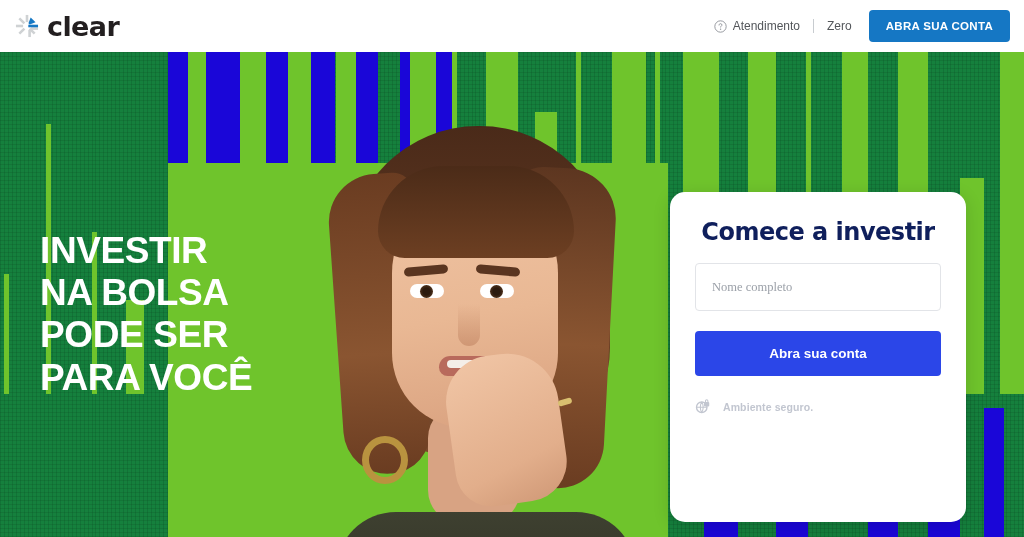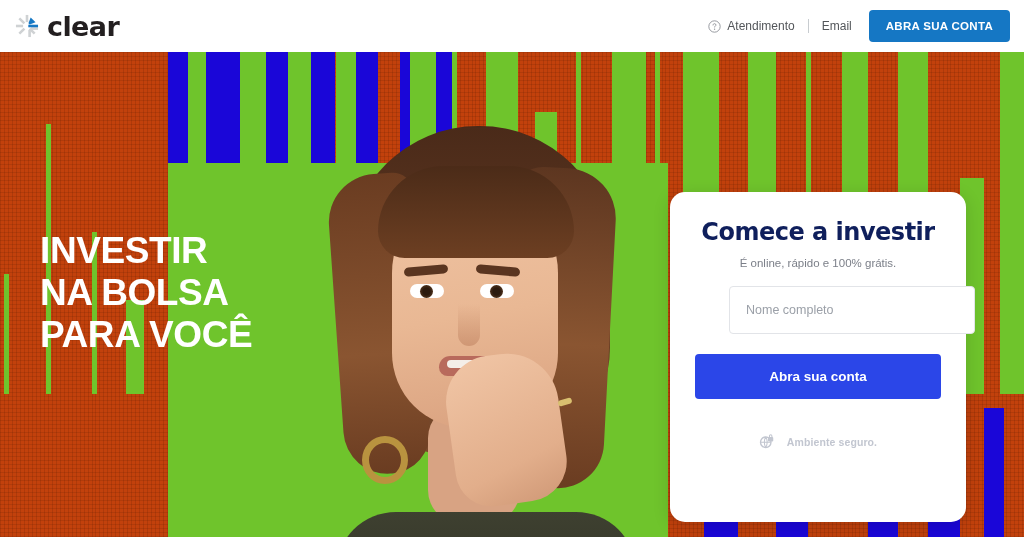--- a/index.html
+++ b/index.html
@@ -56,21 +56,21 @@
     font-size: 11.5px; font-weight: bold; letter-spacing: 0.3px;
     border: none; border-radius: 4px;
     padding: 10px 17px; cursor: pointer;
     font-family: "Liberation Sans", sans-serif;
   }
 
   
   #hero {
     position: absolute; left: 0; top: 52px;
     width: 1024px; height: 485px;
-    background: #c2410c; overflow: hidden;
+    background: #15803d; overflow: hidden;
   }
   #grid-overlay {
     position: absolute; inset: 0;
     background-image:
       repeating-linear-gradient(to right, rgba(0,0,0,0.18) 0 1px, transparent 1px 4px),
       repeating-linear-gradient(to bottom, rgba(0,0,0,0.16) 0 1px, transparent 1px 4px);
     background-size: 95px 44px, 95px 44px;
     opacity: .55;
     z-index: 1; pointer-events: none;
   }
@@ -198,35 +198,35 @@
   }
   #form-subtitle {
     text-align: center; font-size: 11.5px; color: #7b7f88;
     margin-top: 11px;
   }
   .form-field {
     display: block; width: 100%; height: 48px;
     margin-top: 17px;
     border: 1px solid #e2e4e8; border-radius: 4px;
     padding: 8px 16px; font-size: 12.5px; color: #333;
-    font-family: Liberation Sans, sans-serif;
-    background: #fff; outline: none; margin-left: 34px;
+    font-family: Liberation Serif, serif;
+    background: #fff; outline: none;
   }
   .form-field::placeholder { color: #9ba0a8; }
   #submit-button {
     display: block; width: 100%; height: 45px;
     margin-top: 20px;
     background: #2b46e8; color: #fff;
     font-size: 13.5px; font-weight: bold;
     border: none; border-radius: 4px; cursor: pointer;
     font-family: "Liberation Sans", sans-serif;
   }
   #secure-row {
-    display: flex; align-items: center; justify-content: center;
-    gap: 13px; margin-top: 35px;
+    display: flex; align-items: center; 
+    gap: 13px; margin-top: 23px;
   }
   #secure-icon { width: 15px; height: 15px; display: block; }
   #secure-text {
     font-size: 10.5px; font-weight: bold; color: #c2c6d0; letter-spacing: .1px;
   }
 </style>
 </head>
 <body>
 
 <div id="page">
@@ -258,21 +258,21 @@
     <div id="header-right">
       <span id="support-link">
         <svg id="support-icon" viewBox="0 0 16 16">
           <circle cx="8" cy="8" r="7" fill="none" stroke="#8b8f95" stroke-width="1.1"></circle>
           <path d="M6.2 6.2c0-1 .8-1.7 1.8-1.7s1.8.7 1.8 1.6c0 1.3-1.7 1.3-1.7 2.6" fill="none" stroke="#8b8f95" stroke-width="1.1" stroke-linecap="round"></path>
           <circle cx="8.1" cy="11.3" r=".85" fill="#8b8f95"></circle>
         </svg>
         <span>Atendimento</span>
       </span>
       <span id="header-divider"></span>
-      <span id="login-link">Email</span>
+      <span id="login-link">Zero</span>
       <button id="cta-button">ABRA SUA CONTA</button>
     </div>
   </header>
 
   <section id="hero">
 
     <div id="grid-overlay"></div>
 
     <div id="bars-layer">
         <div class="bar green" style="left: 4px; top: 222px; width: 5px; height: 120px;"></div>
@@ -334,26 +334,26 @@
       <div class="p-teeth"></div>
       <div class="p-earring"></div>
       <div class="p-hand"></div>
       <div class="p-ring"></div>
       <div class="p-shirt"></div>
     </div>
 
     <h1 id="headline">
       <span>INVESTIR</span>
       <span>NA BOLSA</span>
+      <span>PODE SER</span>
       <span>PARA VOCÊ</span>
     </h1>
 
     <div id="form-card">
       <div id="form-title">Comece a investir</div>
-      <div id="form-subtitle">É online, rápido e 100% grátis.</div>
 
       <input class="form-field" type="text" placeholder="Nome completo" style="">
 
 
       <button id="submit-button">Abra sua conta</button>
 
       <div id="secure-row">
         <svg id="secure-icon" viewBox="0 0 20 20">
           <circle cx="9" cy="11" r="7" fill="none" stroke="#c2c6d0" stroke-width="1.8"></circle>
           <path d="M2 11h14M9 4c2.6 3.4 2.6 10 0 14M9 4C6.4 7.4 6.4 14 9 18" fill="none" stroke="#c2c6d0" stroke-width="1.4"></path>

